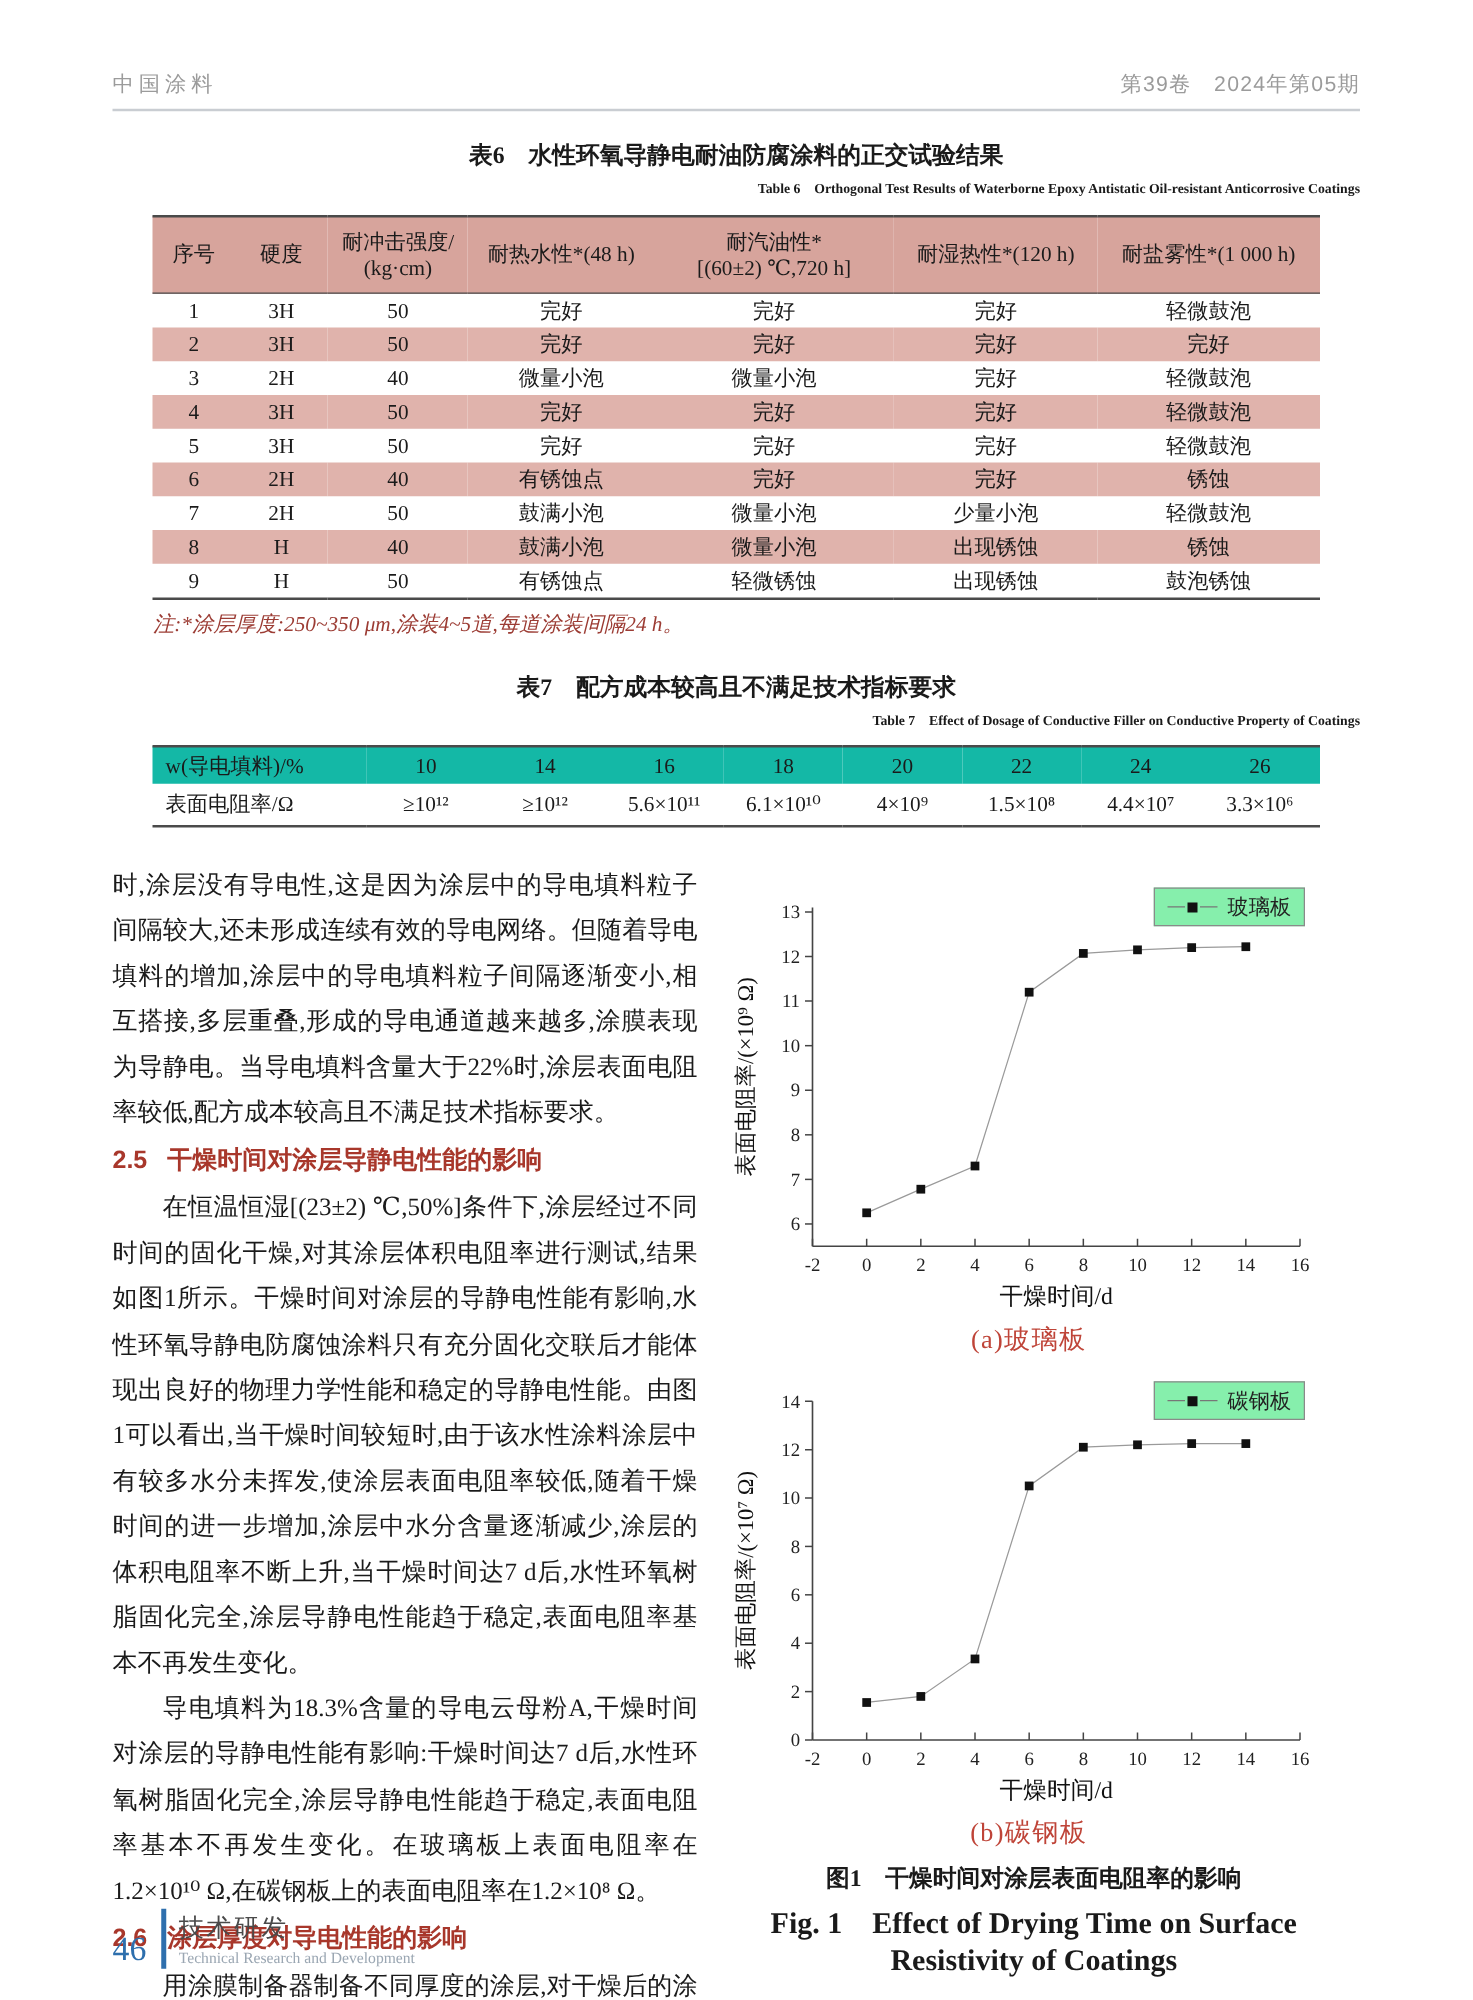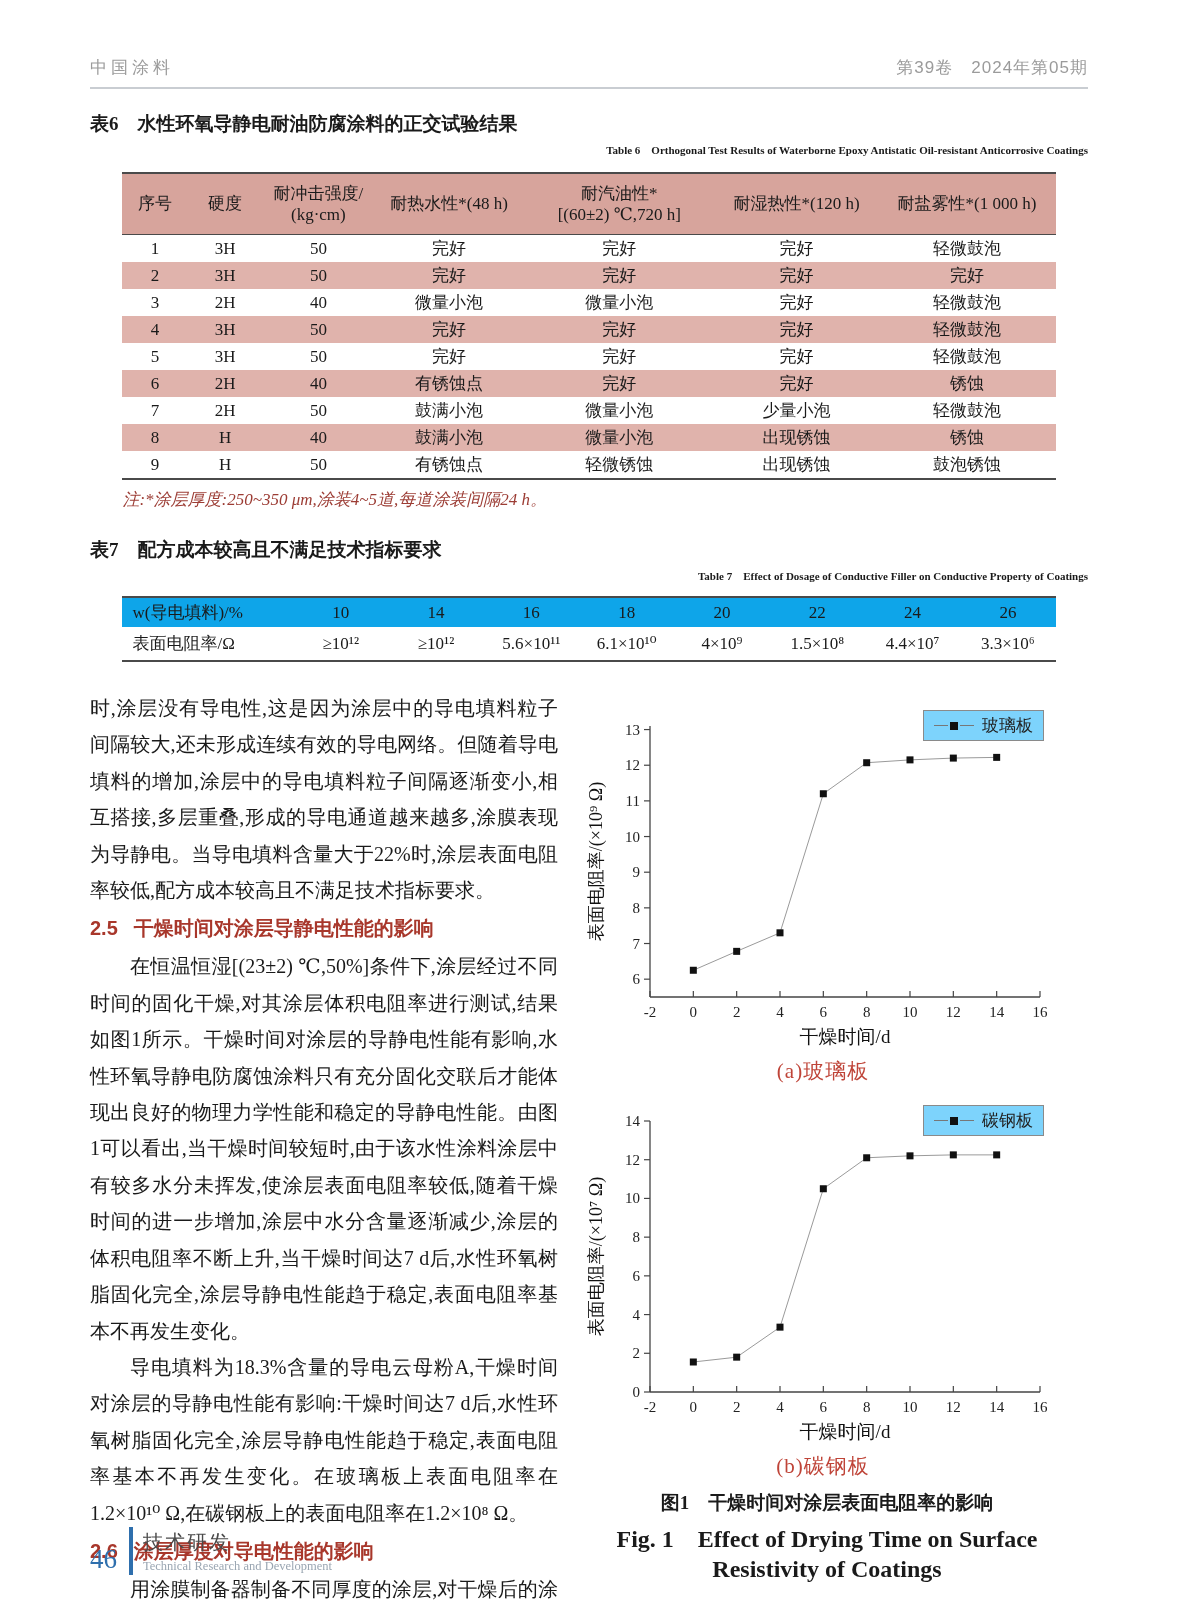--- a/index.html
+++ b/index.html
@@ -9,53 +9,53 @@
     color:#1a1a1a;position:relative;overflow:hidden;
   }
   .page{padding:56px 90px 0 90px;box-sizing:border-box;}
   
   .pg-header{display:flex;justify-content:space-between;align-items:flex-end;
     color:#9b9b9b;font-size:17px;letter-spacing:4px;
     font-family:"Liberation Sans","DejaVu Sans",sans-serif;}
   .pg-header .right{letter-spacing:1px;}
   .pg-rule{border-bottom:2px solid #c9cdd2;margin-top:8px;}
   
-  .tbl-title-zh{font-weight:bold;font-size:19px;margin-top:22px;}
+  .tbl-title-zh{text-align:center;font-weight:bold;font-size:19px;margin-top:22px;}
   .tbl-title-en{text-align:right;font-weight:bold;font-size:11px;margin-top:6px;}
   
   table{border-collapse:collapse;width:93.5%;margin:14px auto 0 auto;
     font-size:17px;table-layout:fixed;}
   #table6 thead th{
     background:#d7a49c;font-weight:normal;height:56px;
     white-space:pre-line;line-height:1.25;padding:2px 1px;}
   #table6{border-top:2px solid #4a4a4a;border-bottom:2px solid #4a4a4a;}
   #table6 thead{border-bottom:1.5px solid #4a4a4a;}
   #table6 td{height:27px;text-align:center;padding:0 2px;}
   #table6 tr.alt td{background:#e0b3ac;}
   #table6 th{text-align:center;}
   .tbl-note{color:#9c3c34;font-style:italic;font-size:17px;
     width:93.5%;margin:8px auto 0 auto;}
   #table7{border-top:2px solid #4a4a4a;border-bottom:2px solid #4a4a4a;margin-top:12px;}
-  #table7 tr:first-child td{background:#0ea5e9;height:29px;}
+  #table7 tr:first-child td{background:#14b8a6;height:29px;}
   #table7 td{text-align:center;height:33px;padding:0 2px;}
   #table7 td:first-child{text-align:left;padding-left:10px;width:17%;}
   
   .cols{display:flex;margin-top:28px;gap:26px;}
   .col-left{width:468px;font-size:20px;line-height:36.4px;text-align:justify;}
   .col-left p{margin:0;}
   .col-left p.indent{text-indent:2em;}
   .sec-head{color:#a8372b;font-weight:bold;font-size:20px;
     font-family:"Liberation Sans","DejaVu Sans",sans-serif;
     margin:2px 0 2px 0;line-height:36px;}
   .sec-head .num{margin-right:16px;}
   .col-right{width:486px;}
   
   .chart{position:relative;width:478px;}
   .legend{position:absolute;top:0;right:18px;border:1px solid #8a8a8a;
-    background:#7dd3fc;padding:3px 10px;display:flex;align-items:center;
+    background:#86efac;padding:3px 10px;display:flex;align-items:center;
     font-size:17px;color:#222;}
   .leg-line{display:inline-block;width:14px;height:1px;background:#777;}
   .leg-marker{display:inline-block;width:8px;height:8px;background:#111;margin:0 2px;}
   .legend .leg-label{margin-left:8px;}
   .chart svg{display:block;margin-top:20px;}
   .chart-caption{color:#bf4438;text-align:center;font-size:21px;
     margin:2px 0 10px 0;letter-spacing:1px;}
   .fig-caption-zh{text-align:center;font-weight:bold;font-size:19px;margin-top:6px;}
   .fig-caption-en{text-align:center;font-weight:bold;font-size:24px;margin-top:8px;
     line-height:30px;padding:0 30px;}

